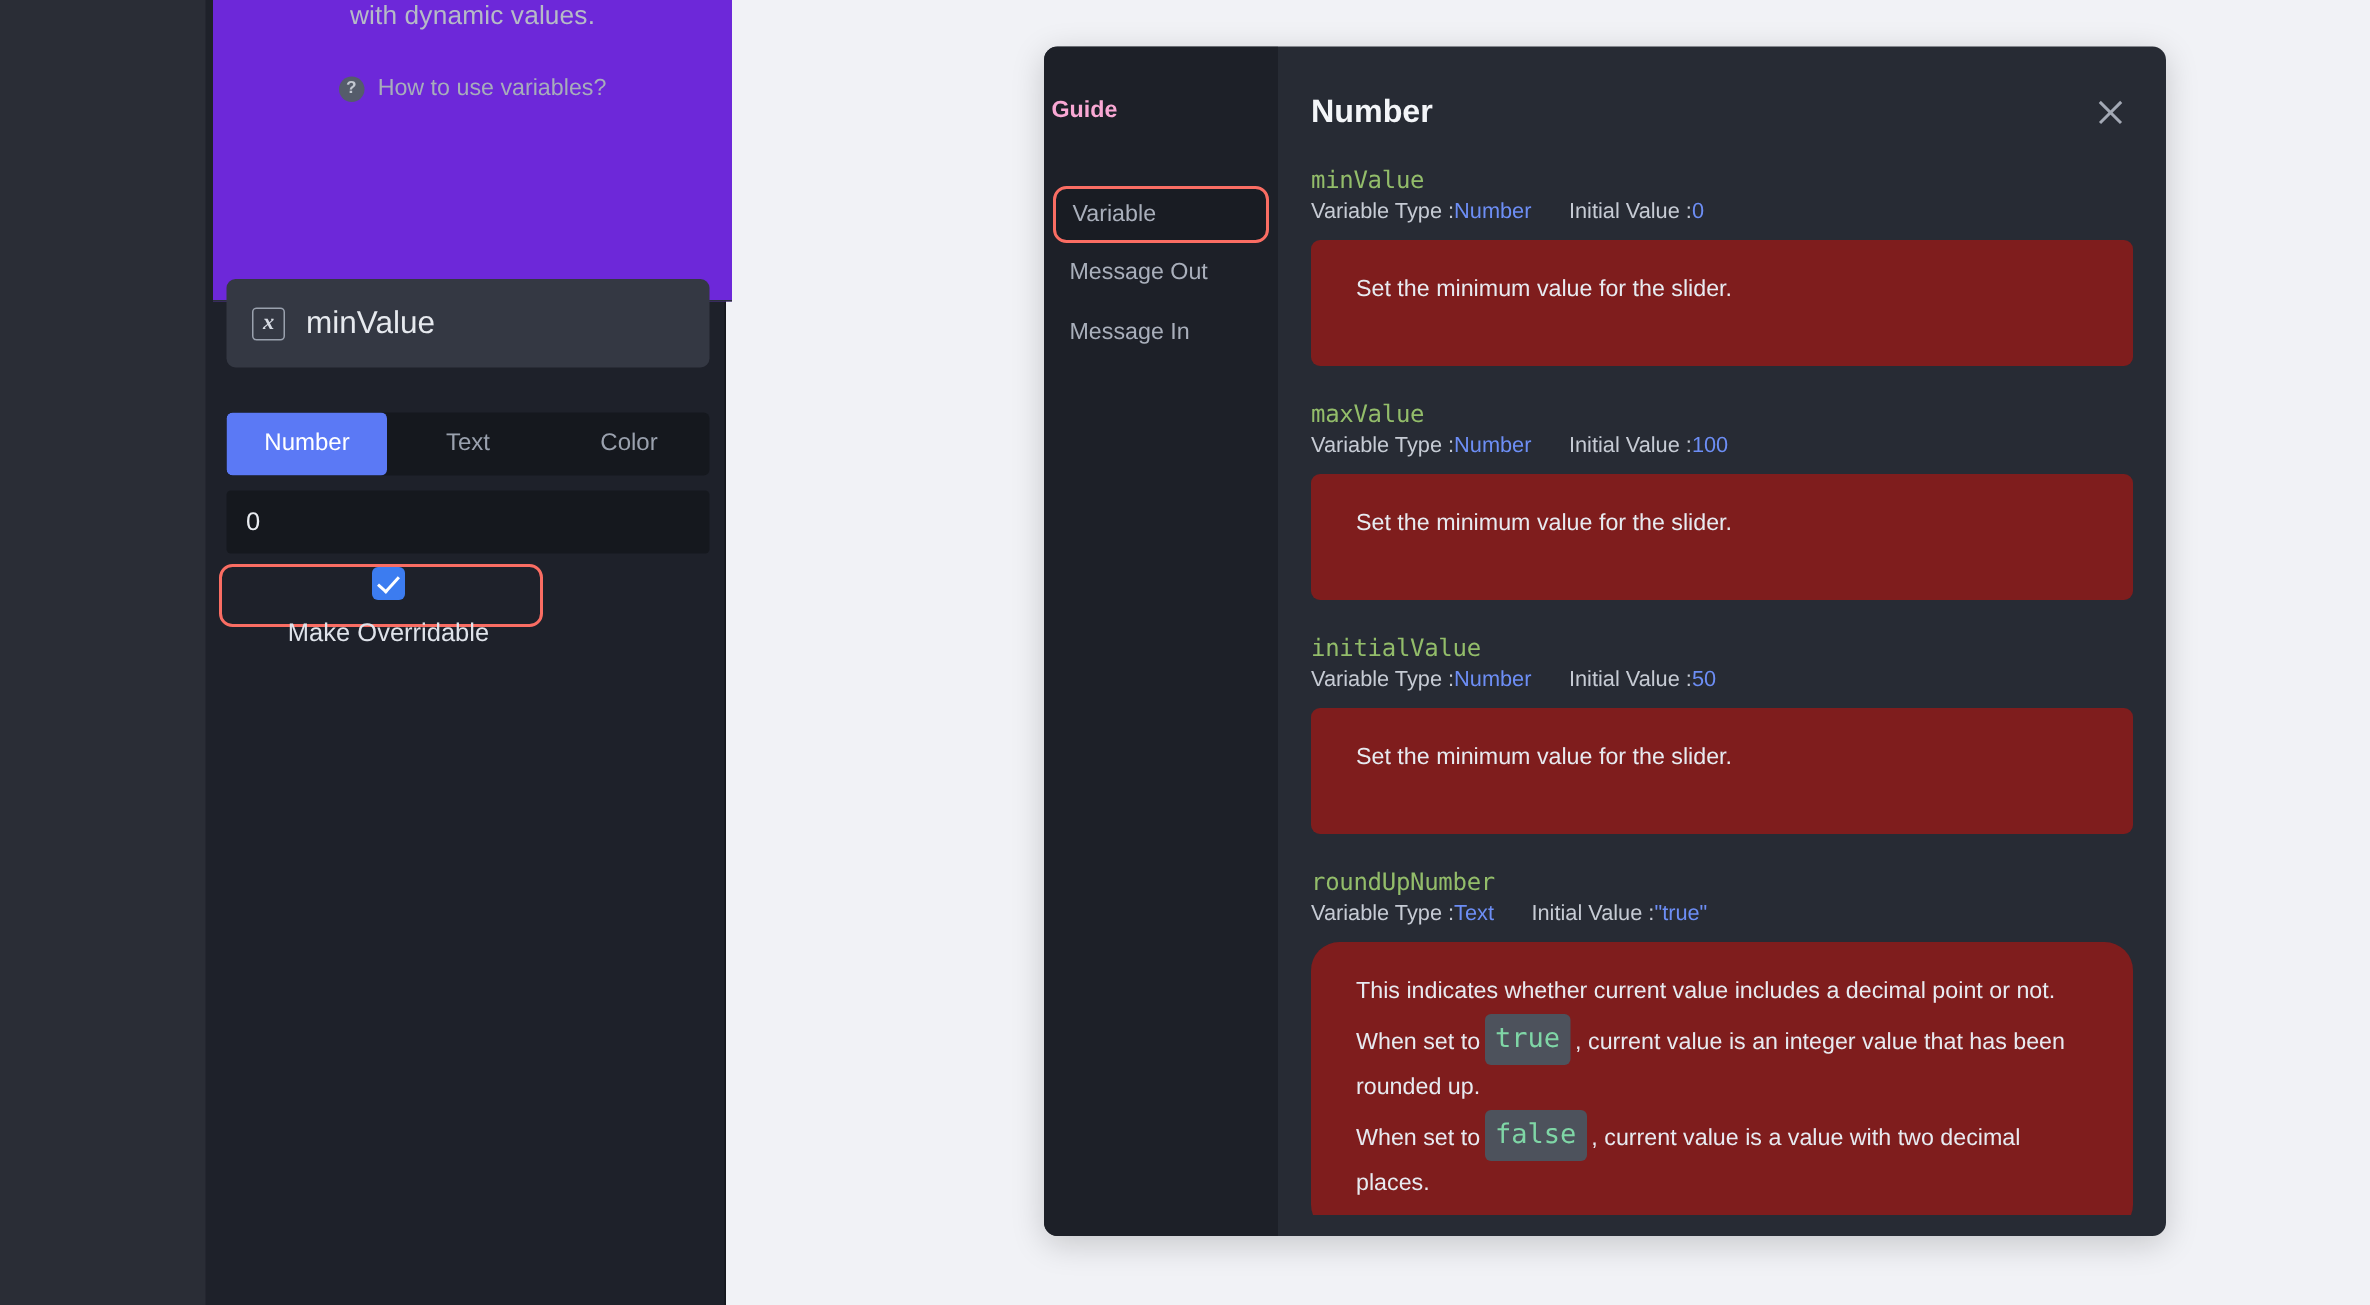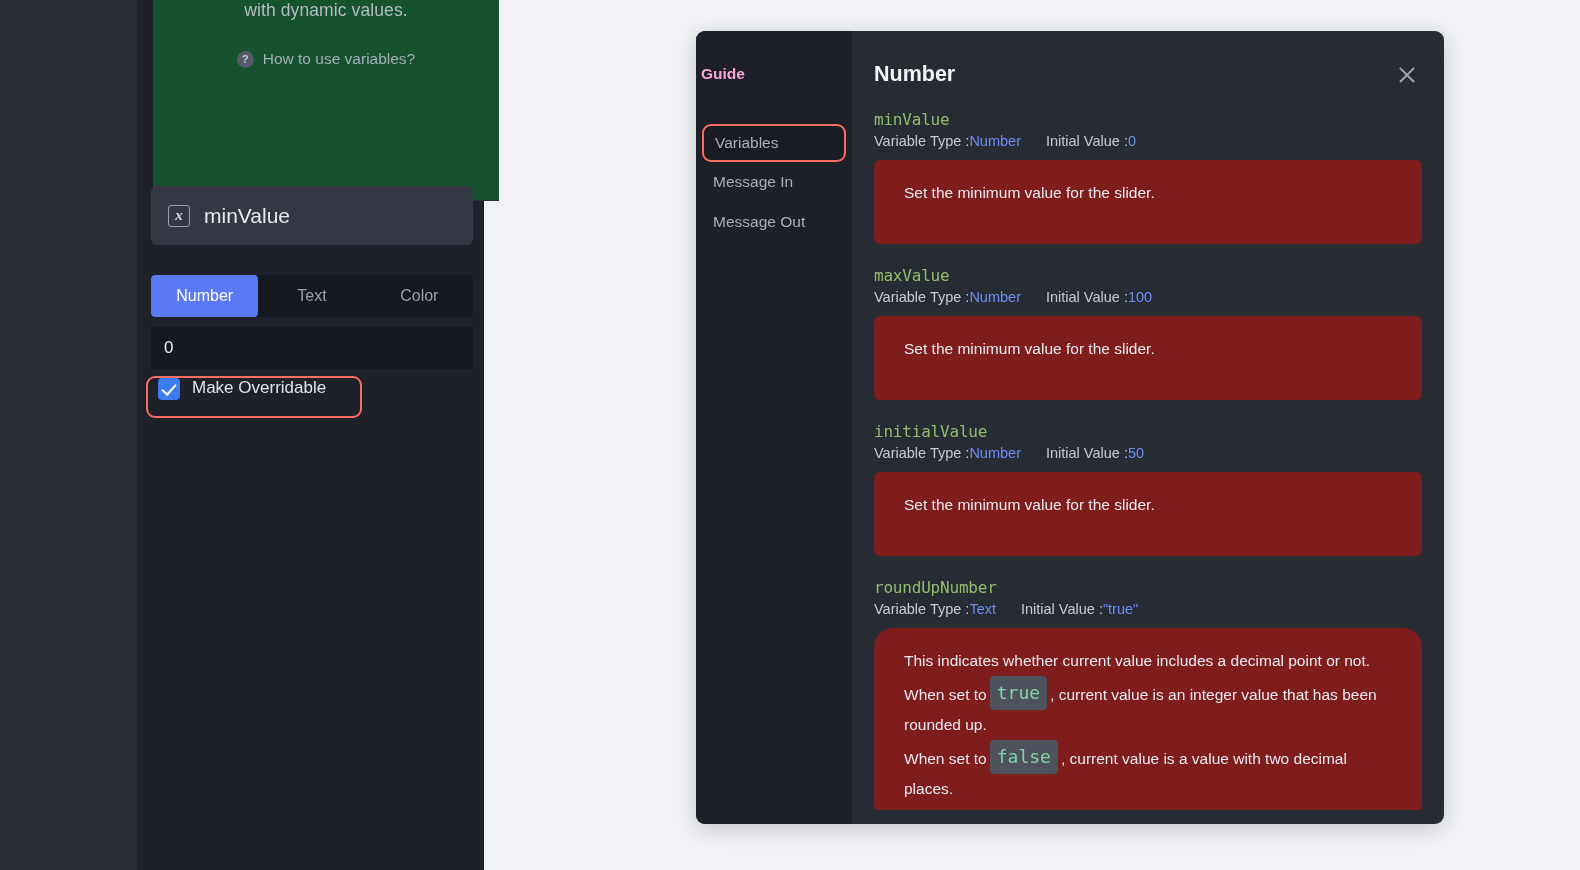--- a/index.html
+++ b/index.html
@@ -33,24 +33,24 @@
     left: 137px;
     top: 0;
     width: 347px;
     height: 870px;
     background: #1e212a;
     border-right: 1px solid #14161c;
   }
 
   .editor-top {
     position: absolute;
-    left: 16px; top: 0;
+    left: 5px; top: 0;
     width: 100%;
     height: 201px;
-    background: #14532d;
+    background: #6d28d9;
     border-bottom: 1px solid #2c303a;
   }
 
   .desc-tail {
     position: absolute;
     left: 0;
     top: 0px;
     width: 100%;
     text-align: center;
     font-size: 17.5px;
@@ -171,23 +171,25 @@
   
   .override-row {
     position: absolute;
     left: 9px;
     top: 376px;
     width: 216px;
     height: 42px;
     border: 2.5px solid #fa6d63;
     border-radius: 9px;
     display: flex;
+    align-items: center;
     padding-left: 10px;
     gap: 12px;
     background: #1e212a;
+    flex-direction: column;
   }
 
   .checkbox {
     width: 22px;
     height: 22px;
     border-radius: 4px;
     background: #3c7cf0;
     flex: none;
     position: relative;
   }
@@ -386,25 +388,25 @@
     <span class="override-label">Make Overridable</span>
   </div>
 </div>
 
 <div class="modal">
 
   <div class="modal-sidebar">
     <div class="guide-title">Guide</div>
 
 
-    <div class="nav-item highlighted">Variables</div>
+    <div class="nav-item highlighted">Variable</div>
+
+    <div class="nav-item">Message Out</div>
 
     <div class="nav-item">Message In</div>
-
-    <div class="nav-item">Message Out</div>
   </div>
 
   <div class="modal-body">
 
     <div class="modal-header">
       <div class="modal-title">Number</div>
       <div class="close-btn"></div>
     </div>
 
     <div class="scroll-area">

